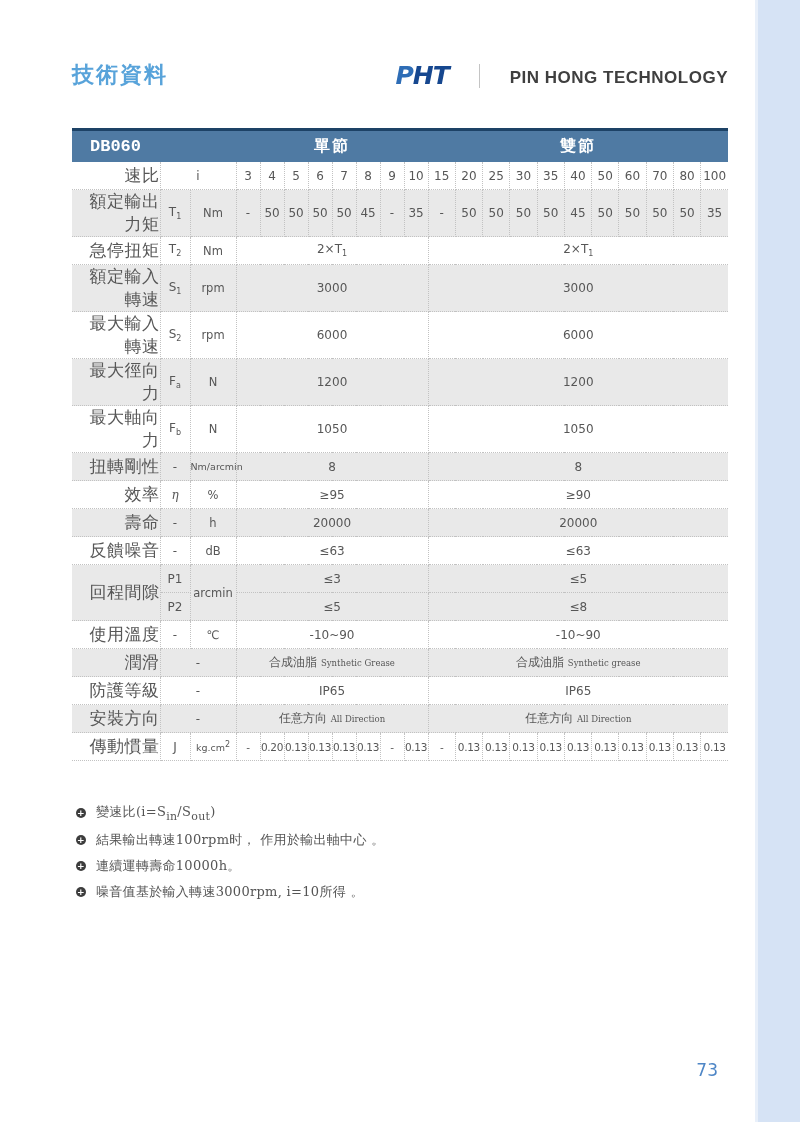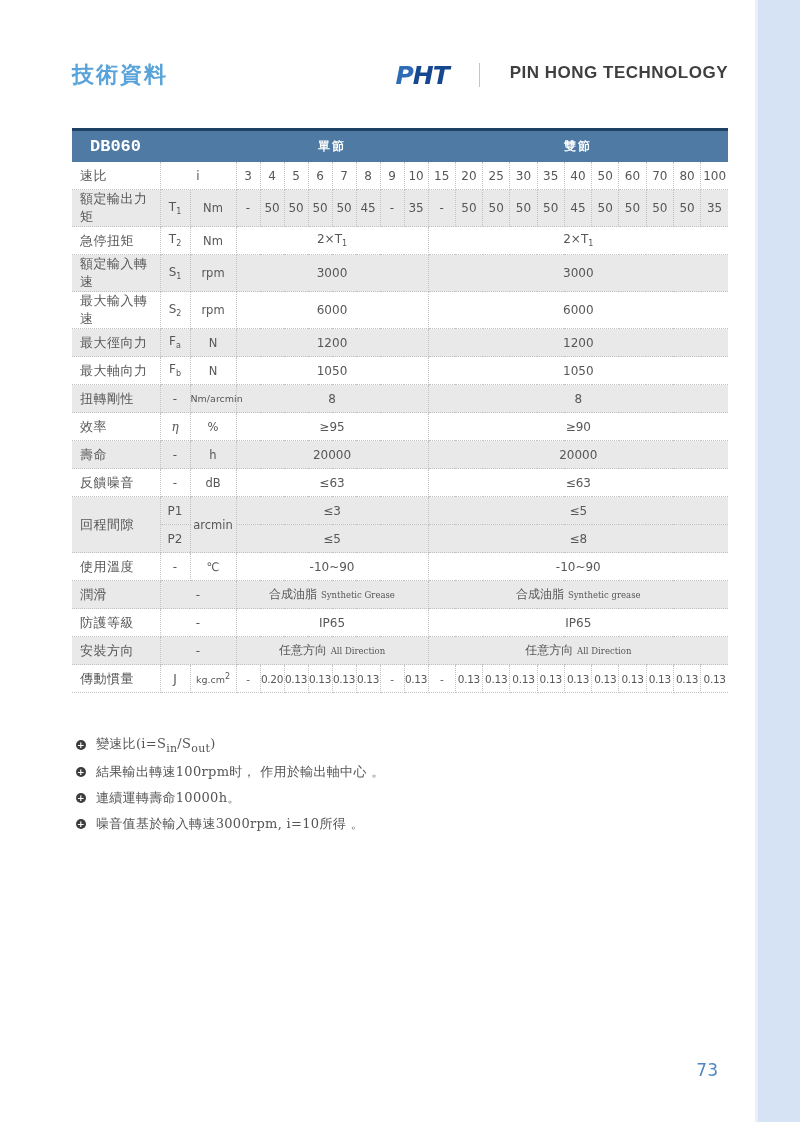--- a/index.html
+++ b/index.html
@@ -12,42 +12,42 @@
   body{font-family:"Liberation Sans",sans-serif;}
   .page{position:relative;width:800px;height:1122px;background:#ffffff;overflow:hidden;}
   .side-stripe{position:absolute;top:0;right:0;width:42px;height:100%;
     background:var(--stripe);border-left:3px solid var(--stripe-edge);}
   .content{position:absolute;left:72px;top:0;width:656px;}
 
   
   .hdr{display:flex;justify-content:space-between;align-items:center;margin-top:56px;height:38px;}
   .page-title{margin:0;font-size:22px;font-weight:bold;letter-spacing:2px;
     color:var(--accent-blue);font-family:"DejaVu Sans",sans-serif;}
-  .brand{display:flex;align-items:flex-start;gap:16px;}
+  .brand{display:flex;align-items:flex-end;gap:16px;}
   .logo{font-style:italic;font-weight:900;font-size:25px;letter-spacing:-1px;
     font-family:"DejaVu Sans",sans-serif;line-height:1;}
   .logo .lp{color:var(--logo-p);} .logo .lht{color:var(--logo-ht);}
   .brand-divider{display:inline-block;width:1px;height:24px;background:#c4c4c4;margin:0 14px;}
   .brand-name{font-size:17px;font-weight:bold;color:var(--brand-text);letter-spacing:.5px;}
 
   
   table.spec{border-collapse:collapse;table-layout:fixed;width:656px;margin-top:34px;}
   col.c-lab{width:88px;} col.c-sym{width:30px;} col.c-unit{width:46px;}
   col.c-s{width:24px;} col.c-d{width:27.27px;}
   thead th{background:var(--header-bar);color:#fff;height:31px;
     border-top:3px solid var(--header-bar-top);
     font-family:"DejaVu Serif",serif;font-weight:bold;padding:0;}
   th.model{text-align:left;padding-left:18px;font-size:17px;font-family:Liberation Mono, monospace;}
-  th.grp{font-size:12px;letter-spacing:2px;}
+  th.grp{font-size:16px;letter-spacing:2px;}
   tbody td{height:27px;text-align:center;vertical-align:middle;color:var(--text);
     font-size:12px;padding:0;border-bottom:1px dotted var(--border-dot);
     border-right:1px dotted var(--border-dot);font-family:"DejaVu Sans",sans-serif;}
   tbody td:last-child{border-right:none;}
   tr.shade td{background:var(--row-shade);}
-  td.label{text-align:left;padding-left:8px;font-size:13px;
+  td.label{text-align:right;padding-left:8px;font-size:17px;
     font-family:"DejaVu Serif",serif;letter-spacing:.5px;}
   td.sym{font-size:12px;} td.unit{font-size:11.5px;}
   td.u-sm{font-size:9.5px;} td.v-sm{font-size:10.5px;letter-spacing:-.3px;}
   td.it{font-style:italic;font-family:"DejaVu Serif",serif;}
   td sub{font-size:8px;} td sup{font-size:8px;}
   .en{font-size:8.5px;font-family:"DejaVu Serif",serif;}
 
   
   .notes{margin-top:42px;}
   .notes h2{margin:0 0 18px 0;font-size:15px;font-weight:600;color:#4a4a4a;

